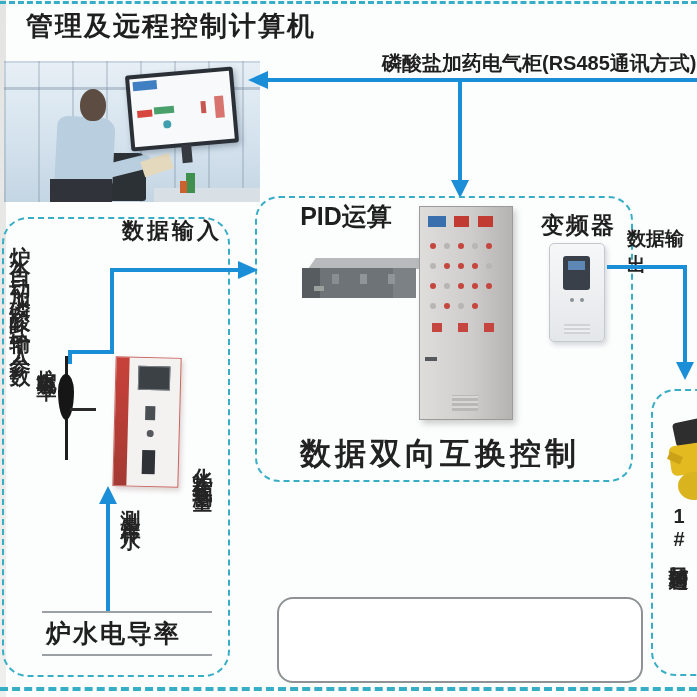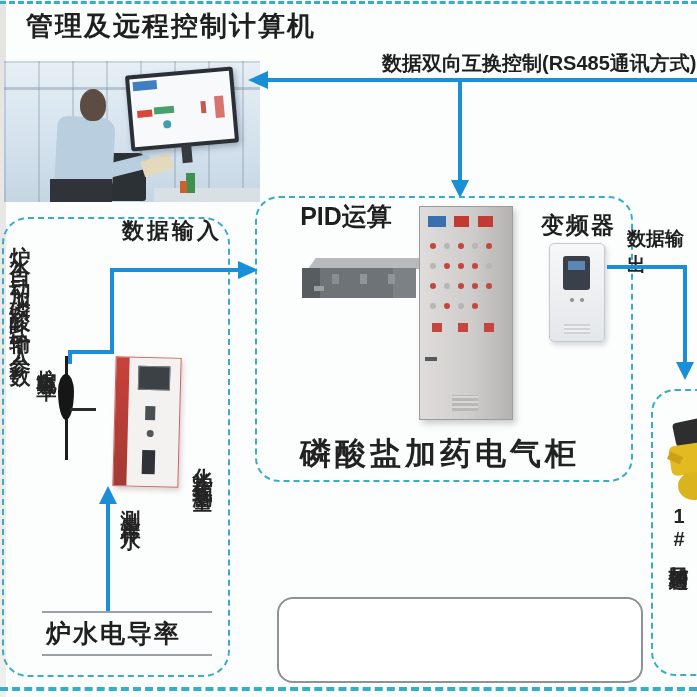--- a/index.html
+++ b/index.html
@@ -131,21 +131,21 @@
       <div class="s-red"></div>
       <div class="s-green"></div>
       <div class="s-teal"></div>
       <div class="s-red2"></div>
       <div class="s-red3"></div>
     </div>
     <div class="stand"></div>
   </div>
 </div>
 
-<div class="abs cjk" style="left:382px;top:50px;font-size:20px;">数据双向互换控制(RS485通讯方式)</div>
+<div class="abs cjk" style="left:382px;top:50px;font-size:20px;">磷酸盐加药电气柜(RS485通讯方式)</div>
 <div class="abs bline" style="left:262px;top:78px;width:435px;height:4px;"></div>
 <div class="abs arrow arrow-left" style="left:248px;top:71px;"></div>
 <div class="abs bline" style="left:458px;top:80px;width:4px;height:102px;"></div>
 <div class="abs arrow arrow-down" style="left:451px;top:180px;"></div>
 
 <div class="abs dash-box" style="left:255px;top:196px;width:374px;height:282px;"></div>
 
 <div class="abs cjk" style="left:288px;top:202px;width:116px;font-size:25px;text-align:center;line-height:1.15;">
   <div>PID运算</div>
 </div>
@@ -192,21 +192,21 @@
 <div class="abs cjk" style="left:541px;top:210px;font-size:23px;letter-spacing:2px;">变频器</div>
 <div class="abs vfd">
   <div class="panel">
     <div class="scr"></div>
   </div>
   <div class="dot" style="left:20px;top:54px;"></div>
   <div class="dot" style="left:30px;top:54px;"></div>
   <div class="vent"></div>
 </div>
 
-<div class="abs cjk" style="left:300px;top:433px;font-size:31px;letter-spacing:4px;color:#222;">磷酸盐加药电气柜</div>
+<div class="abs cjk" style="left:300px;top:433px;font-size:31px;letter-spacing:4px;color:#222;">数据双向互换控制</div>
 
 <div class="abs dash-box" style="left:2px;top:217px;width:224px;height:456px;border-radius:26px;"></div>
 
 <div class="abs vtext" style="left:6px;top:228px;font-size:21px;letter-spacing:11px;">炉水自动加磷酸盐输入参数</div>
 
 <div class="abs cjk" style="left:122px;top:216px;font-size:22px;letter-spacing:3px;font-family:Liberation Mono, monospace;">数据输入</div>
 
 <div class="abs bline" style="left:68px;top:350px;width:46px;height:4px;"></div>
 <div class="abs bline" style="left:68px;top:350px;width:4px;height:14px;"></div>
 <div class="abs bline" style="left:110px;top:268px;width:4px;height:86px;"></div>

